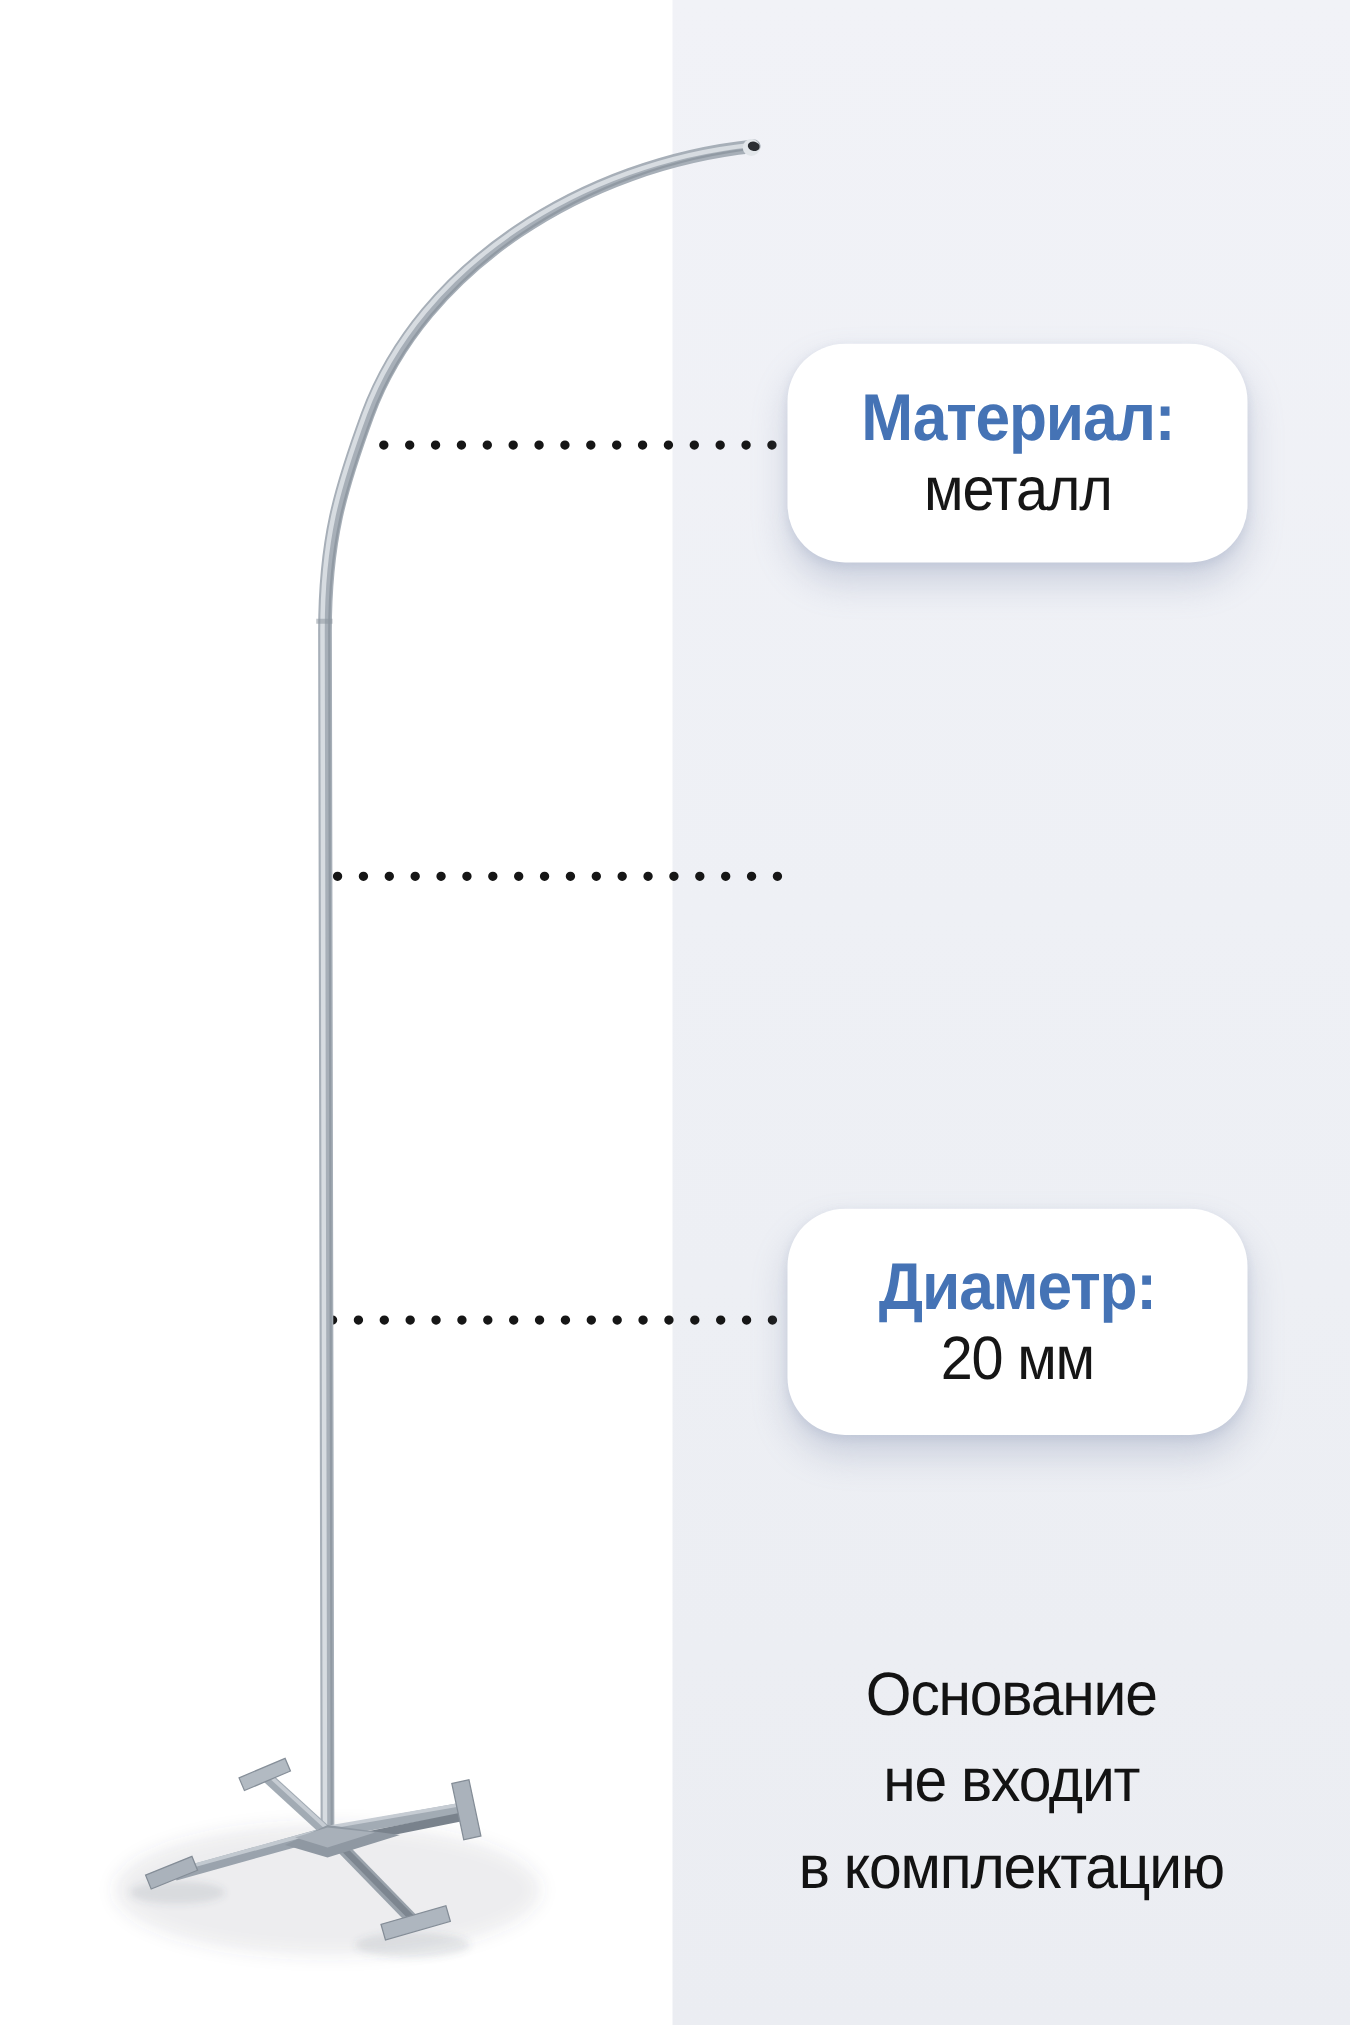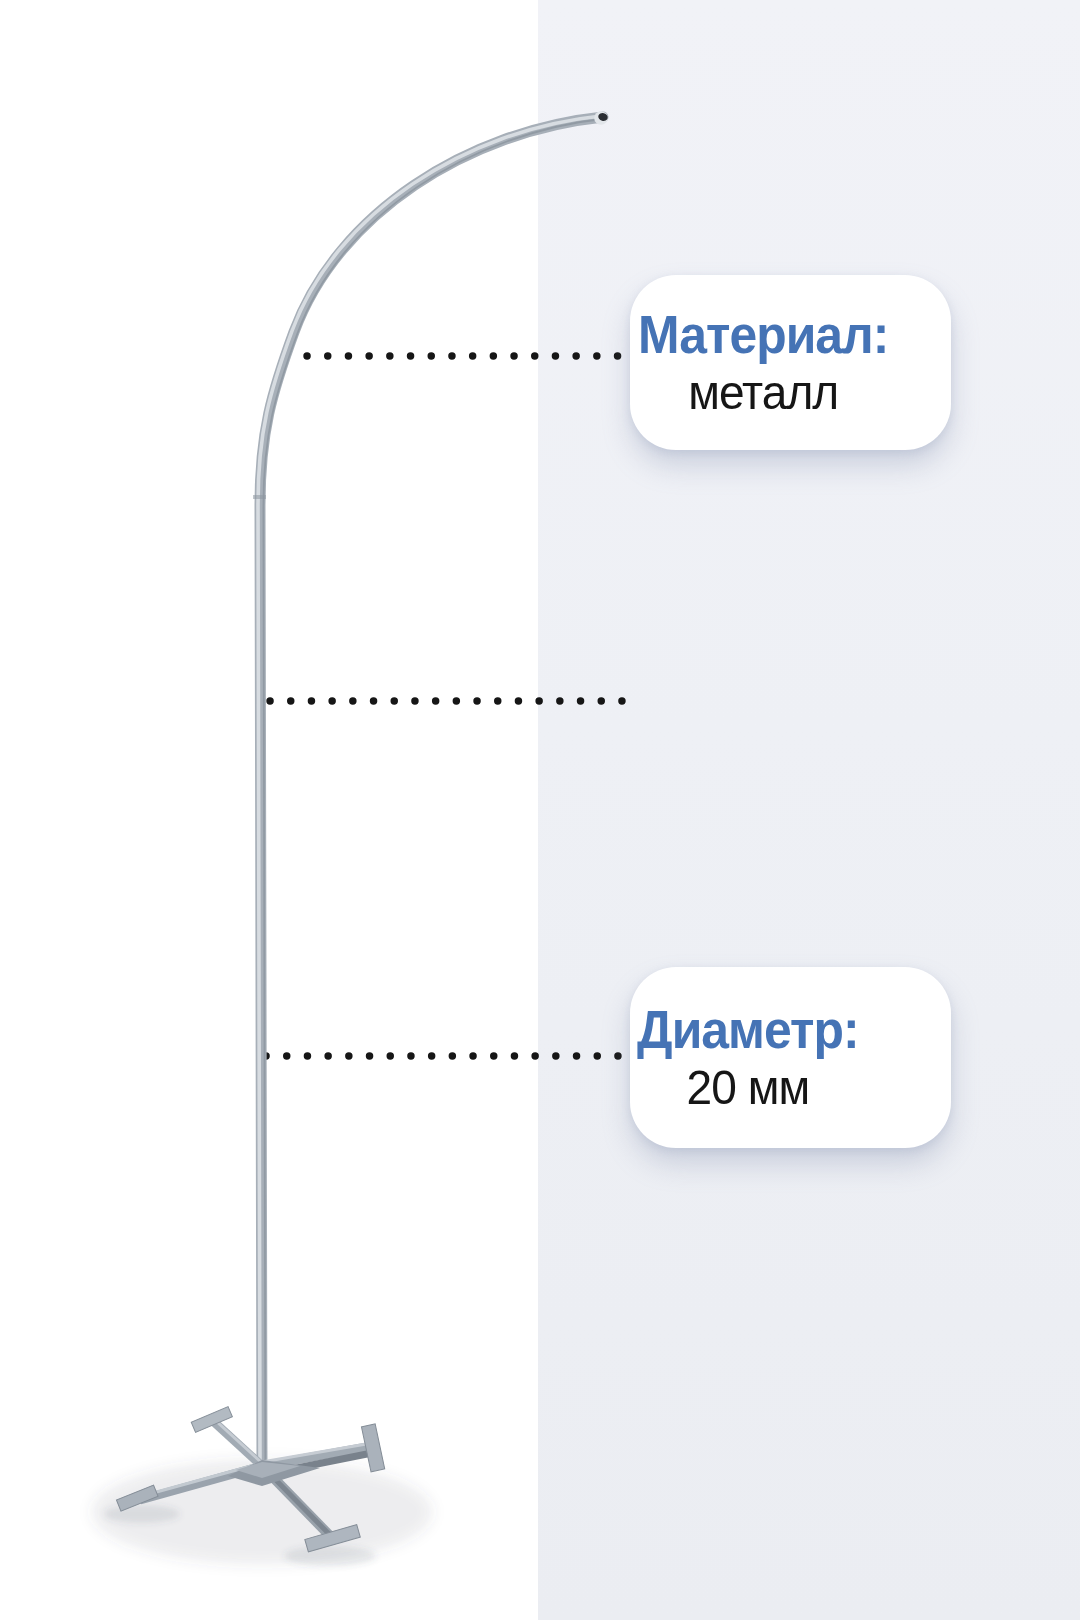--- a/index.html
+++ b/index.html
@@ -8,24 +8,24 @@
     background:#ffffff;
     font-family:"Liberation Sans", sans-serif;
   }
   .panel-right {
     position:absolute; left:538px; top:0; width:542px; height:1620px;
     background:linear-gradient(180deg,#f1f2f7 0%, #eef0f5 45%, #ebedf2 100%);
   }
   .art { position:absolute; left:0; top:0; width:1080px; height:1620px; }
 
   .card {
-    position:absolute; left:630px; width:321px;
+    position:absolute; left:630px; width:368px;
     background:#ffffff; border-radius:46px;
     box-shadow:0 16px 28px rgba(130,142,175,0.32), 0 3px 8px rgba(130,142,175,0.18);
-    display:flex; align-items:center; justify-content:flex-start;
+    display:flex; align-items:center; justify-content:center;
   }
   .card-inner { text-align:center; transform:scaleX(0.94); transform-origin:50% 50%; }
   #card-material  { top:275px; height:175px; }
   #card-connectors{ top:590px; height:242px; }
   #card-diameter  { top:967px; height:181px; }
 
   .card-title {
     color:#4573b5; font-weight:bold; font-size:53px; line-height:60px;
     letter-spacing:-1px; white-space:nowrap;
   }
@@ -109,14 +109,19 @@
   </div>
 
 
   <div class="card" id="card-diameter">
     <div class="card-inner">
       <div class="card-title">Диаметр:</div>
       <div class="card-line">20 мм</div>
     </div>
   </div>
 
+  <div class="note">
+    <div class="note-line">Основание</div>
+    <div class="note-line">не входит</div>
+    <div class="note-line">в комплектацию</div>
+  </div>
 
 </div>
 
 </body></html>

